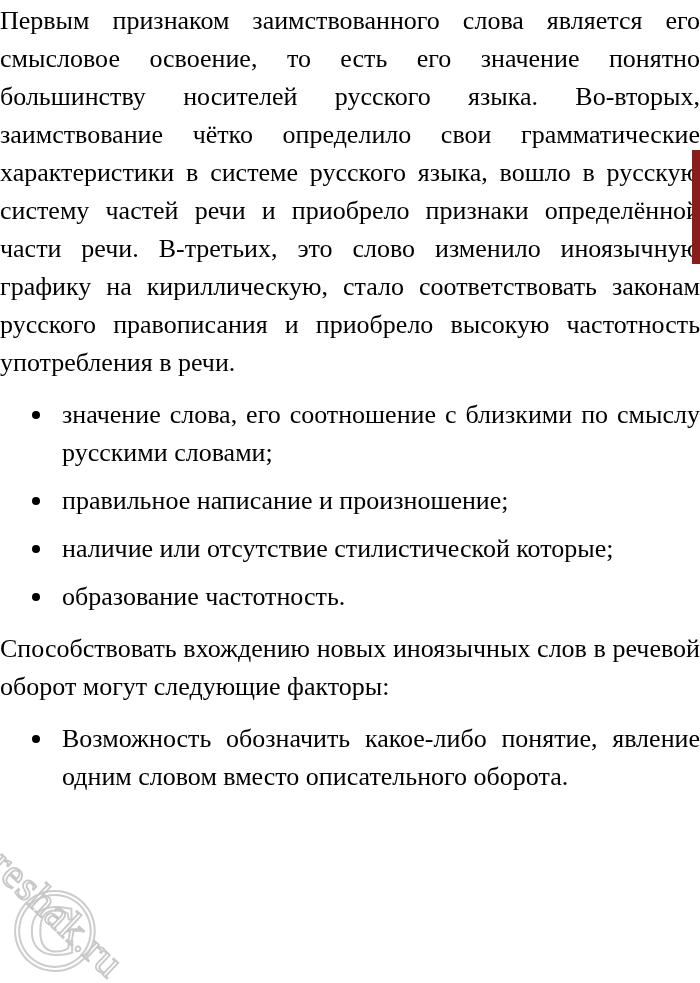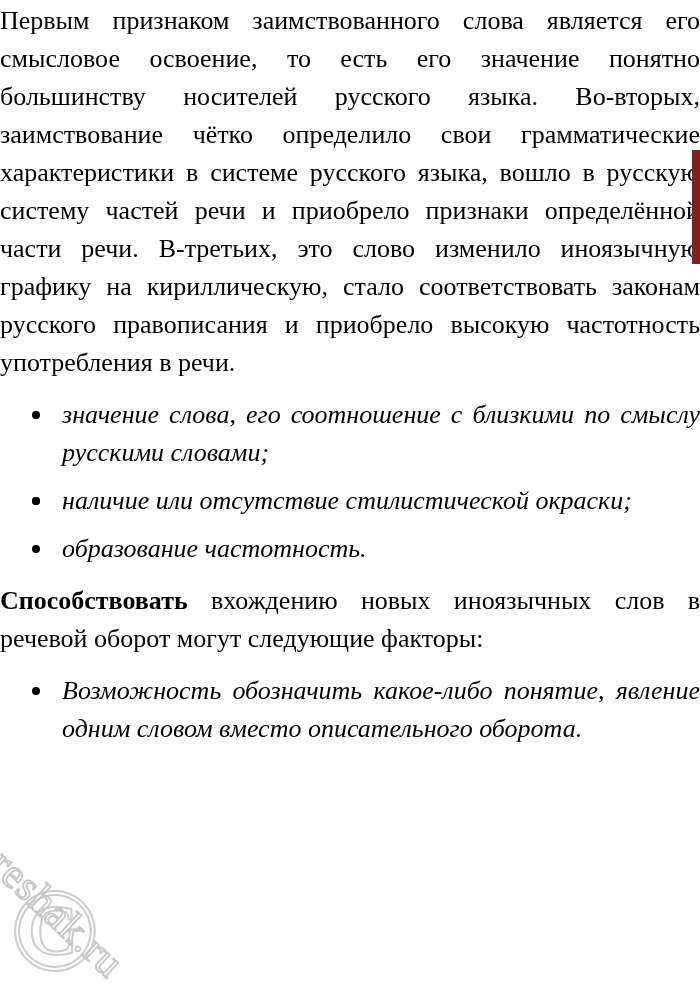--- a/index.html
+++ b/index.html
@@ -19,38 +19,37 @@
     color: #000000;
     font-size: 26px;
     line-height: 38px;
     text-align: justify;
   }
   .doc p { margin: 0 0 14px 0; }
   .doc ul {
     list-style: none;
     margin: 0 0 14px 0;
     padding: 0;
-    font-style: italic;
   }
   .doc li {
     position: relative;
     margin: 0 0 10px 62px;
     text-align: justify;
   }
   .doc li:last-child { margin-bottom: 0; }
   .bullet {
     position: absolute;
     left: -30px;
     top: 15px;
     width: 8px;
     height: 8px;
     border-radius: 50%;
     background: #000000;
   }
-  .bold-lead { font-weight: bold; }
+  .bold-lead { font-weight: normal; }
 
   
   .watermark {
     position: absolute;
     left: 0;
     top: 825px;
     width: 230px;
     height: 158px;
     z-index: 0;
     pointer-events: none;
@@ -105,24 +104,25 @@
   <p>Первым признаком заимствованного слова является его смысловое освоение, то есть его значение понятно большинству носителей русского языка. Во-вторых, заимствование чётко определило свои грамматические характеристики в системе русского языка, вошло в русскую систему частей речи и приобрело признаки определённой части речи. В-третьих, это слово изменило иноязычную графику на кириллическую, стало соответствовать законам русского правописания и приобрело высокую частотность употребления в речи.</p>
 
 
   <ul>
     <li>
       <span class="bullet"></span>
       <span>значение слова, его соотношение с близкими по смыслу русскими словами;</span>
     </li>
     <li>
       <span class="bullet"></span>
+      <span>правильное написание и произношение;</span>
     </li>
     <li>
       <span class="bullet"></span>
-      <span>наличие или отсутствие стилистической окраски;</span>
+      <span>наличие или отсутствие стилистической которые;</span>
     </li>
     <li>
       <span class="bullet"></span>
       <span>образование частотность.</span>
     </li>
   </ul>
 
   <p><span class="bold-lead">Способствовать</span><span> вхождению новых иноязычных слов в речевой оборот могут следующие факторы:</span></p>
 
   <ul>

